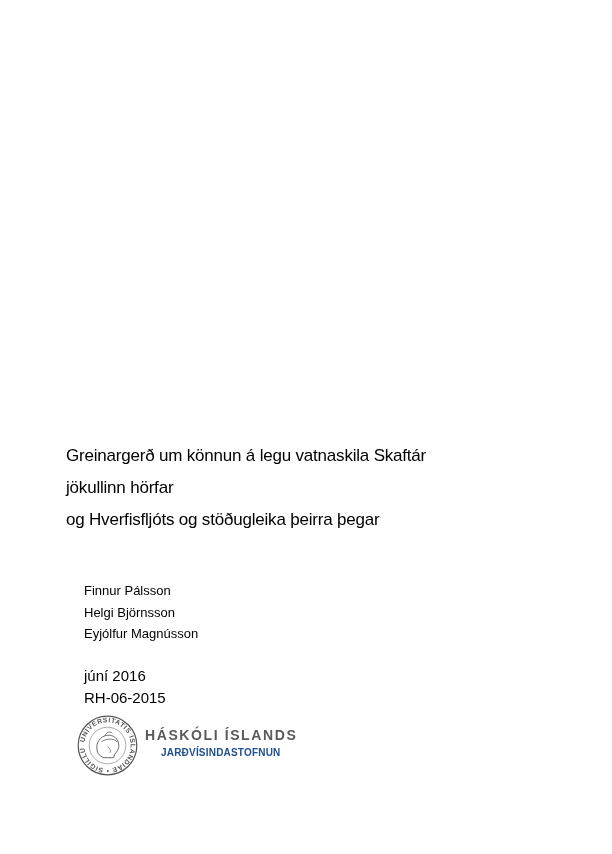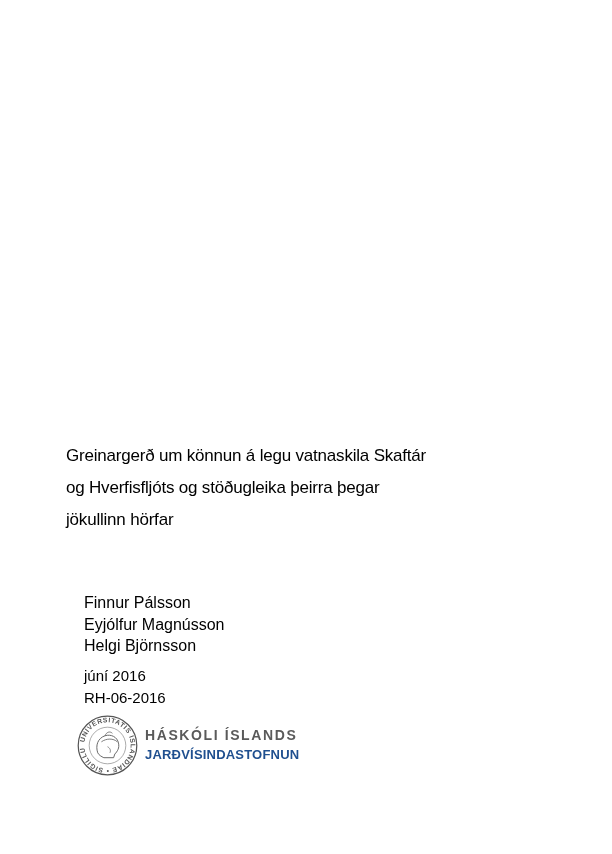--- a/index.html
+++ b/index.html
@@ -1,47 +1,47 @@
 <!DOCTYPE html>
 <html><head>
 <meta charset="utf-8">
 <style>
   html, body { margin:0; padding:0; background:#ffffff; }
   body { width:612px; height:854px; position:relative; overflow:hidden;
          font-family:"Liberation Sans", "DejaVu Sans", sans-serif; color:#000; }
   .title { position:absolute; left:66px; top:440px; width:500px;
            font-weight:normal; font-size:17px; line-height:32px; letter-spacing:-0.2px; }
   .title div { white-space:nowrap; }
-  .authors { position:absolute; left:84px; top:592px; font-size:16px; line-height:21.5px; }
+  .authors { position:absolute; left:84px; top:580px; font-size:13px; line-height:21.5px; }
   .meta { position:absolute; left:84px; top:665px; font-size:15px; line-height:21.5px; }
   .logo { position:absolute; left:77px; top:715px; width:260px; height:62px; }
   .seal { position:absolute; left:0; top:0; width:61px; height:61px; }
   .uni { position:absolute; left:68px; top:12px; font-size:14px; letter-spacing:1.6px;
          color:#5a5a5a; font-weight:bold; white-space:nowrap; }
-  .inst { position:absolute; left:68px; top:32px; font-size:13px; letter-spacing:0.2px;
+  .inst { position:absolute; left:84px; top:32px; font-size:10px; letter-spacing:0.2px;
           color:#1f4f8f; font-weight:bold; white-space:nowrap; }
 </style>
 </head>
 <body>
 
 <div class="title">
   <div>Greinargerð um könnun á legu vatnaskila Skaftár</div>
+  <div>jökullinn hörfar</div>
   <div>og Hverfisfljóts og stöðugleika þeirra þegar</div>
-  <div>jökullinn hörfar</div>
 </div>
 
 <div class="authors">
   <div>Finnur Pálsson</div>
+  <div>Helgi Björnsson</div>
   <div>Eyjólfur Magnússon</div>
-  <div>Helgi Björnsson</div>
 </div>
 
 <div class="meta">
   <div>júní 2016</div>
-  <div>RH-06-2016</div>
+  <div>RH-06-2015</div>
 </div>
 
 <div class="logo">
   <svg class="seal" viewBox="0 0 100 100">
     <defs>
       <path id="ring" d="M50,50 m-38,0 a38,38 0 1,1 76,0 a38,38 0 1,1 -76,0"></path>
     </defs>
     <circle cx="50" cy="50" r="48" fill="none" stroke="#555" stroke-width="2"></circle>
     <circle cx="50" cy="50" r="30" fill="none" stroke="#777" stroke-width="1"></circle>
     <text font-size="11" font-weight="bold" fill="#555" font-family="Liberation Sans, sans-serif" letter-spacing="1">

